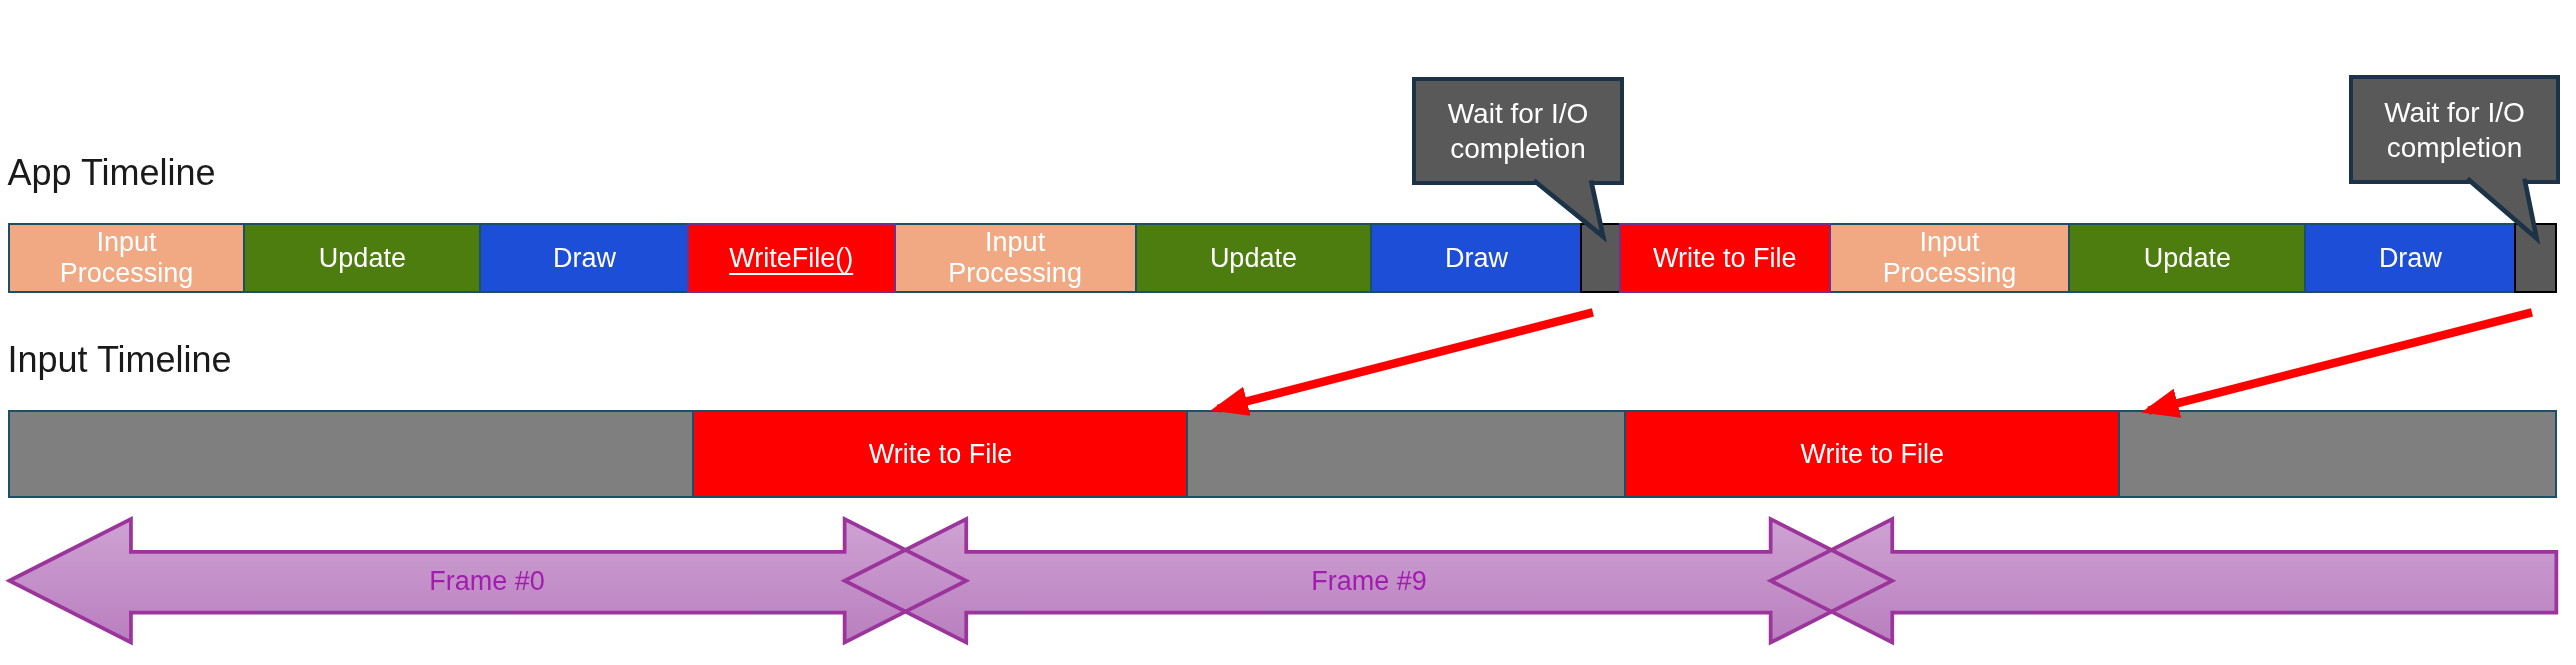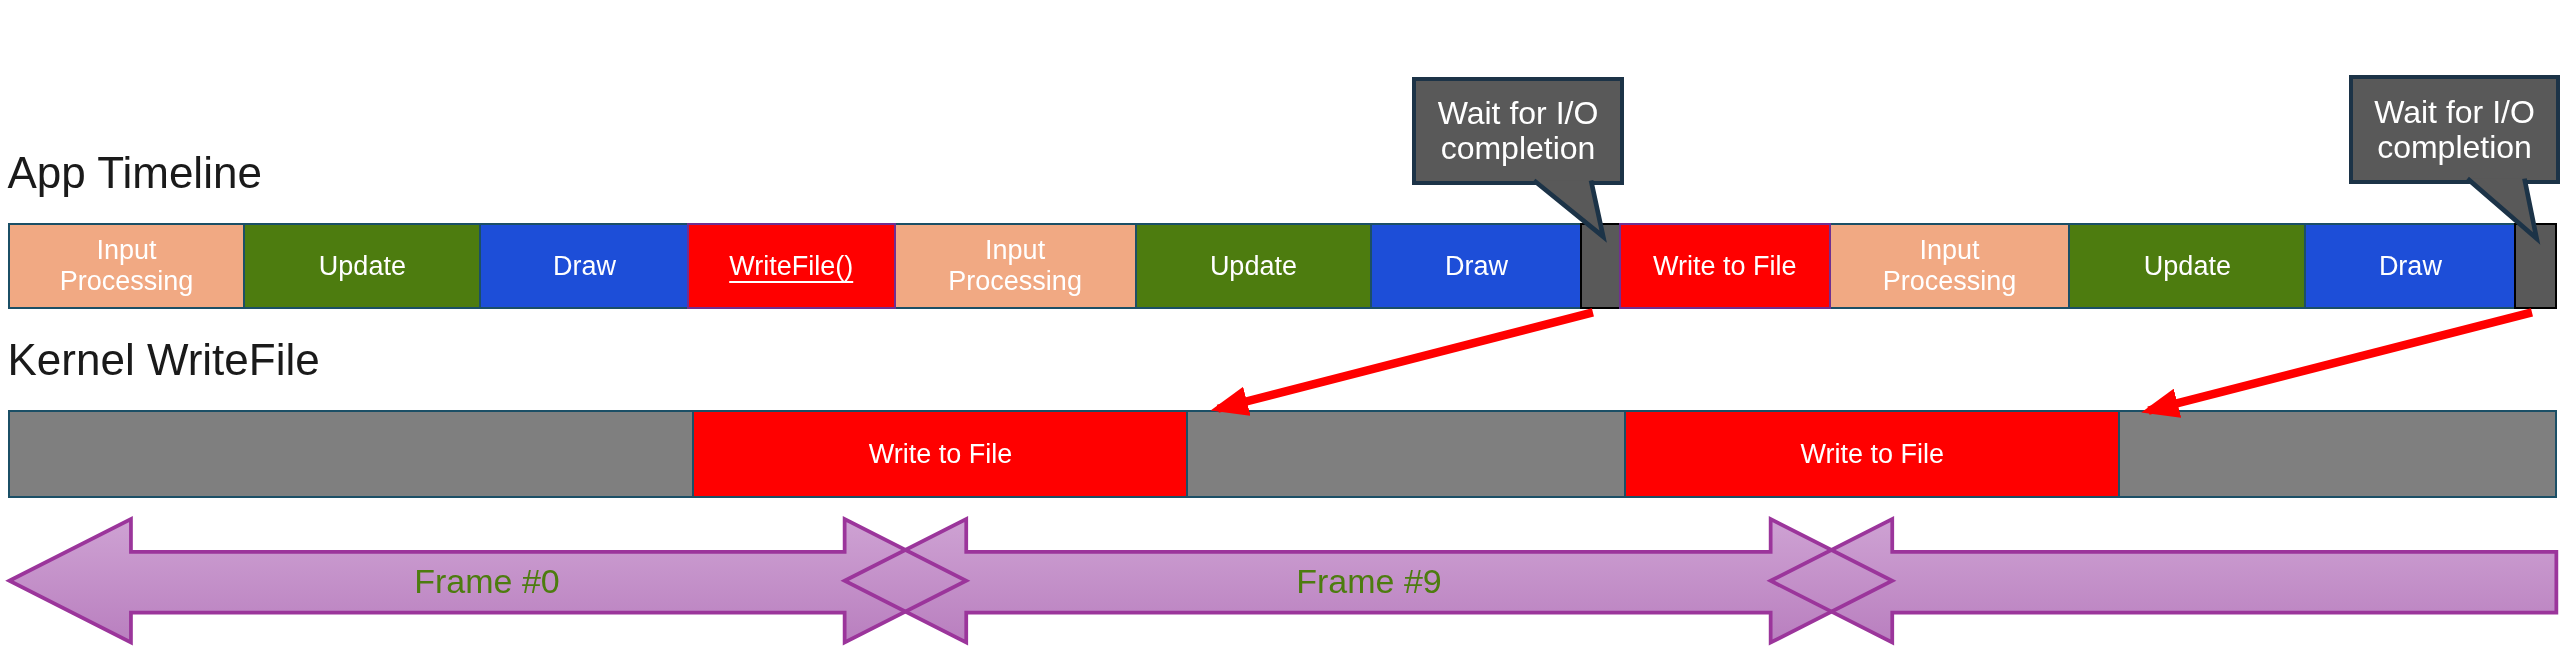--- a/index.html
+++ b/index.html
@@ -1,29 +1,29 @@
 <!DOCTYPE html>
 <html style="font-size:15px"><head>
 <meta charset="utf-8">
 <style>
   html,body{margin:0;padding:0;background:#ffffff;}
   .canvas{
     position:relative;width:2576px;height:665px;background:#ffffff;overflow:hidden;
     font-family:"Liberation Sans", sans-serif;
   }
   .timeline-title{
-    position:absolute;left:7.5px;color:#1a1a1a;font-size:44px;line-height:41px;font-weight:400;
+    position:absolute;left:7.5px;color:#1a1a1a;font-size:36px;line-height:41px;font-weight:400;
   }
   #app-title{top:152px;}
   #kernel-title{top:339px;}
 
   .bar{
     position:absolute;left:7.5px;display:flex;align-items:stretch;box-sizing:border-box;
   }
-  #app-bar{top:223px;width:2549px;height:86px;}
+  #app-bar{top:223px;width:2549px;height:70px;}
   #kernel-bar{top:410px;width:2549px;height:88px;}
 
   .seg{
     box-sizing:border-box;border:2.8px solid #1B4F66;display:flex;align-items:center;justify-content:center;
     color:#ffffff;font-size:27px;line-height:31px;text-align:center;white-space:pre-line;position:relative;
   }
   .seg + .seg{margin-left:-2.8px;}
   .seg-input{background:#F1A983;}
   .seg-update{background:#4d7c0f;}
   .seg-draw{background:#1d4ed8;}
@@ -36,33 +36,33 @@
     text-decoration-style:wavy;
     text-decoration-color:#ffd2d2;
     text-decoration-thickness:1.9px;
     text-underline-offset:5.6px;
     text-decoration:underline;
   }
 
   .callout{
     position:absolute;box-sizing:border-box;background:#595959;border:4.7px solid #1C3347;
     display:flex;align-items:center;justify-content:center;text-align:center;
-    color:#ffffff;font-size:32px;line-height:35px;z-index:5;
+    color:#ffffff;font-size:28px;line-height:35px;z-index:5;
   }
   #callout-1{left:1412px;top:77px;width:212px;height:108px;}
   #callout-2{left:2349px;top:75px;width:211px;height:109px;}
   .callout .callout-text{padding:0 9.4px;}
 
   #overlay-svg,#frames-svg{position:absolute;left:0;pointer-events:none;}
   #overlay-svg{top:0;z-index:6;}
   #frames-svg{top:505px;z-index:1;}
 
   .frame-label{
-    position:absolute;top:564px;width:468px;text-align:center;color:#4d7c0f;
-    font-size:34px;line-height:35px;z-index:3;
+    position:absolute;top:564px;width:468px;text-align:center;color:#a21caf;
+    font-size:27px;line-height:35px;z-index:3;
   }
   #frame-label-0{left:253px;}
   #frame-label-1{left:1135px;}
   #frame-label-2{left:1990px;}
 </style>
 </head>
 <body>
 
 <div class="canvas">
 
@@ -80,21 +80,21 @@
       <div class="seg seg-draw" style="flex: 226 226 0px;"><span>Draw</span></div>
       <div class="seg seg-wait" style="flex: 40 40 0px;"></div>
       <div class="seg seg-write" style="flex: 224 224 0px;"><span>Write to File</span></div>
       <div class="seg seg-input" style="flex: 258 258 0px;"><span>Input
 Processing</span></div>
       <div class="seg seg-update" style="flex: 252 252 0px;"><span>Update</span></div>
       <div class="seg seg-draw" style="flex: 226 226 0px;"><span>Draw</span></div>
       <div class="seg seg-wait" style="flex: 41 41 0px;"></div>
     </div>
 
-  <div class="timeline-title" id="kernel-title">Kernel WriteFile</div>
+  <div class="timeline-title" id="kernel-title">Input Timeline</div>
 
   <div class="bar" id="kernel-bar">
       <div class="seg seg-idle" style="flex: 733 733 0px;"></div>
       <div class="seg seg-kwrite" style="flex: 529 529 0px;"><span>Write to File</span></div>
       <div class="seg seg-idle" style="flex: 468 468 0px;"></div>
       <div class="seg seg-kwrite" style="flex: 529 529 0px;"><span>Write to File</span></div>
       <div class="seg seg-idle" style="flex: 466 466 0px;"></div>
     </div>
 
   <svg id="frames-svg" width="2576" height="160" viewBox="0 0 2754 171">

